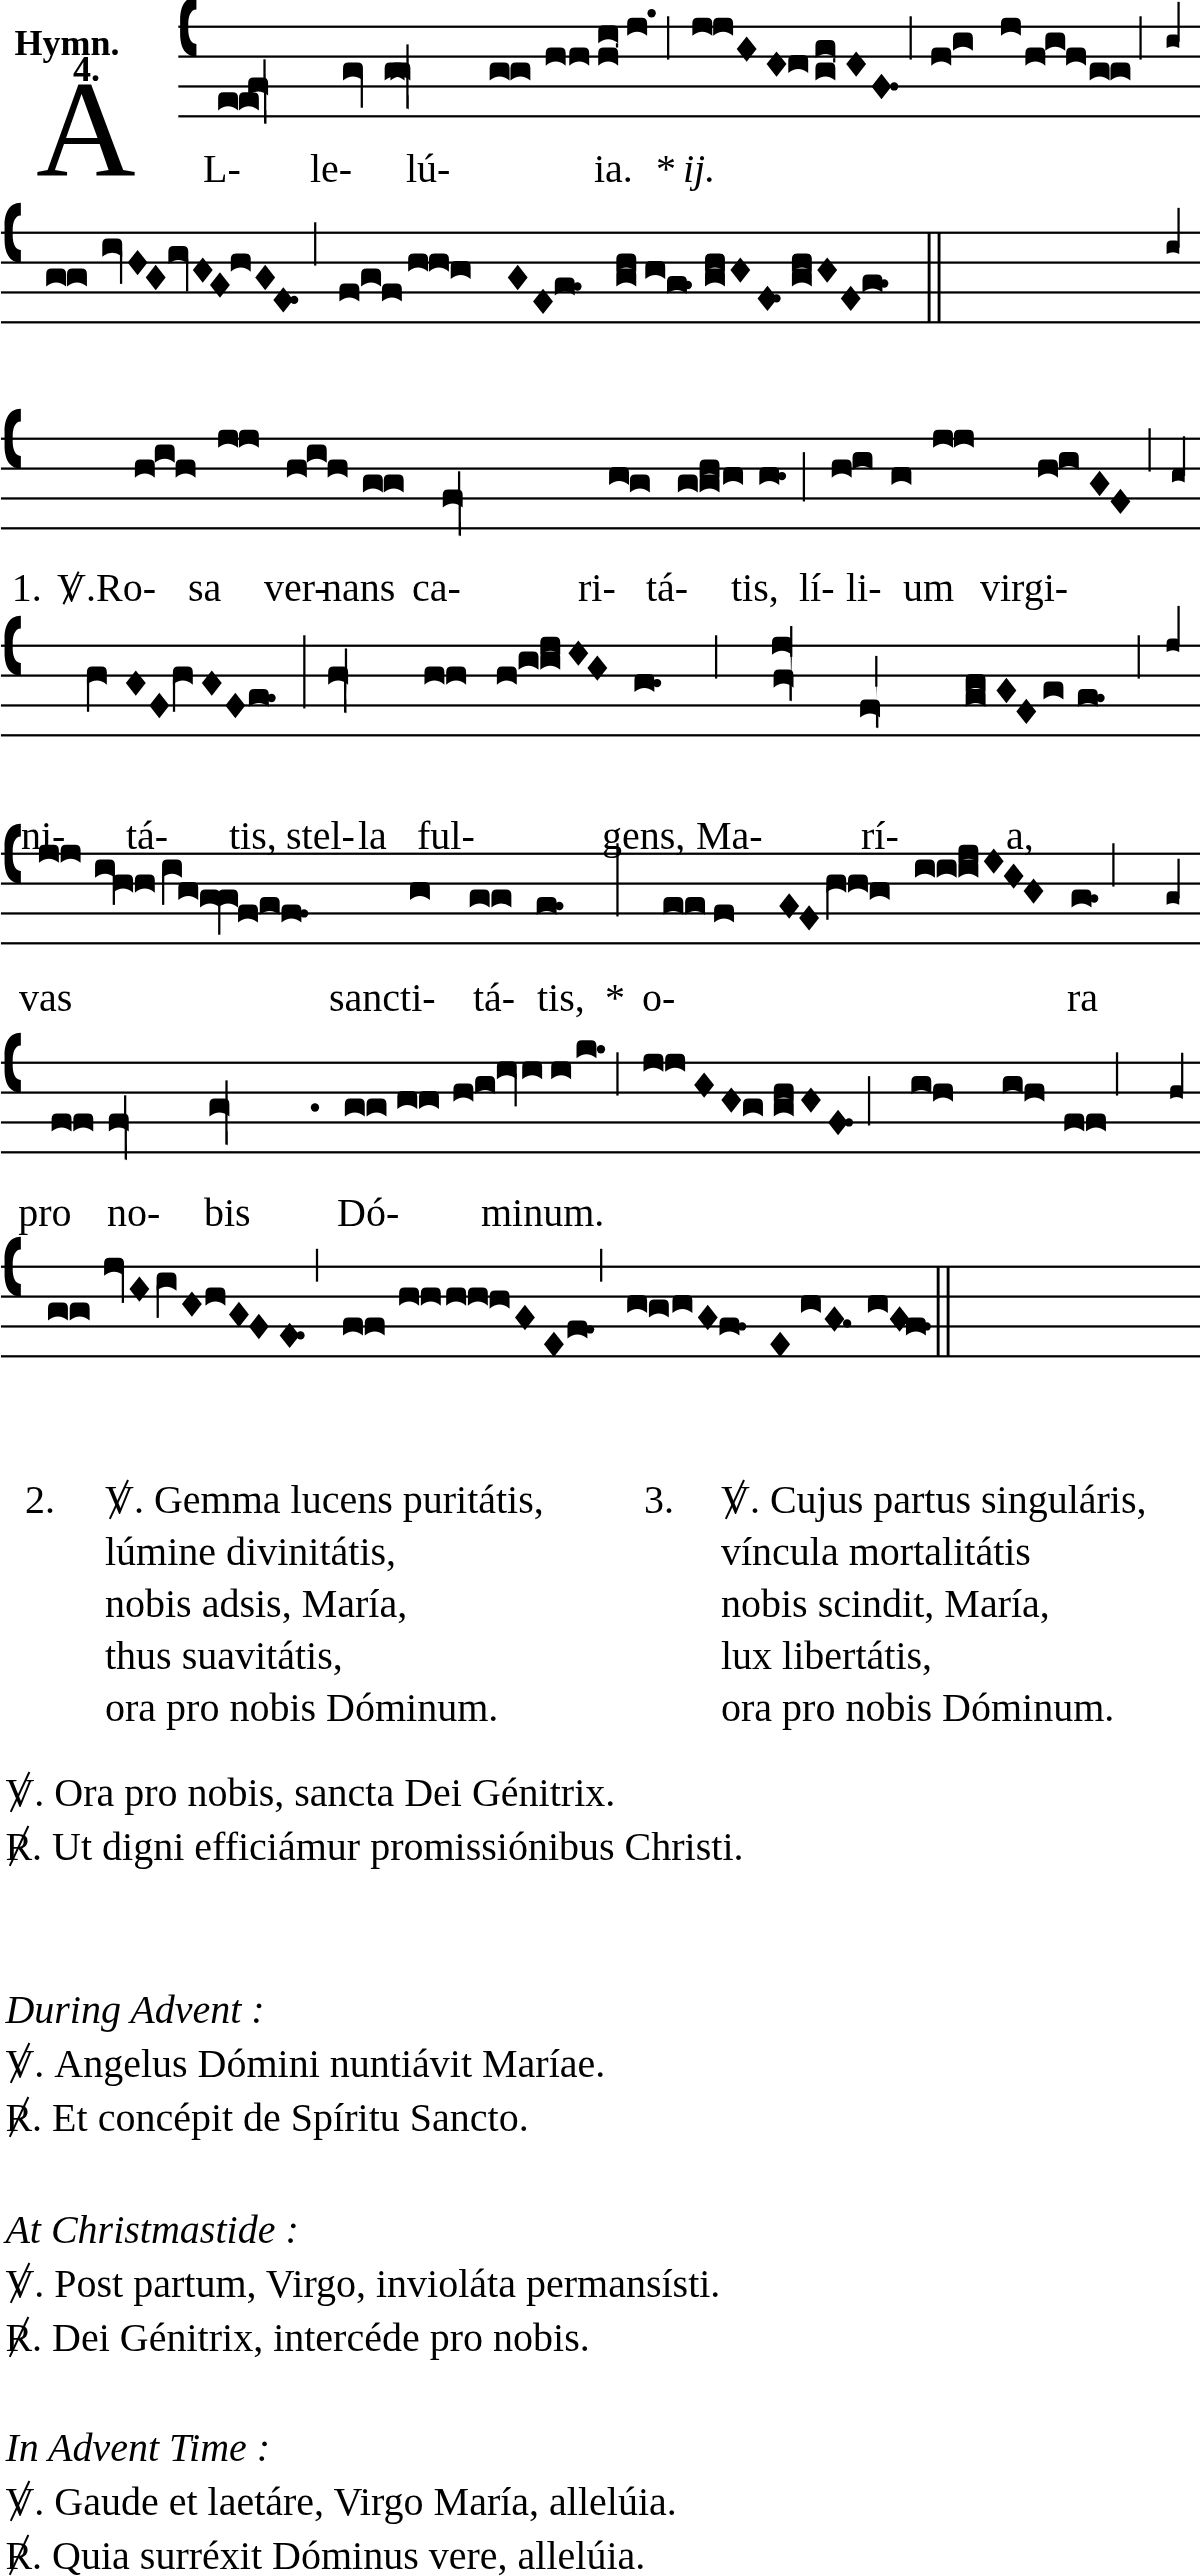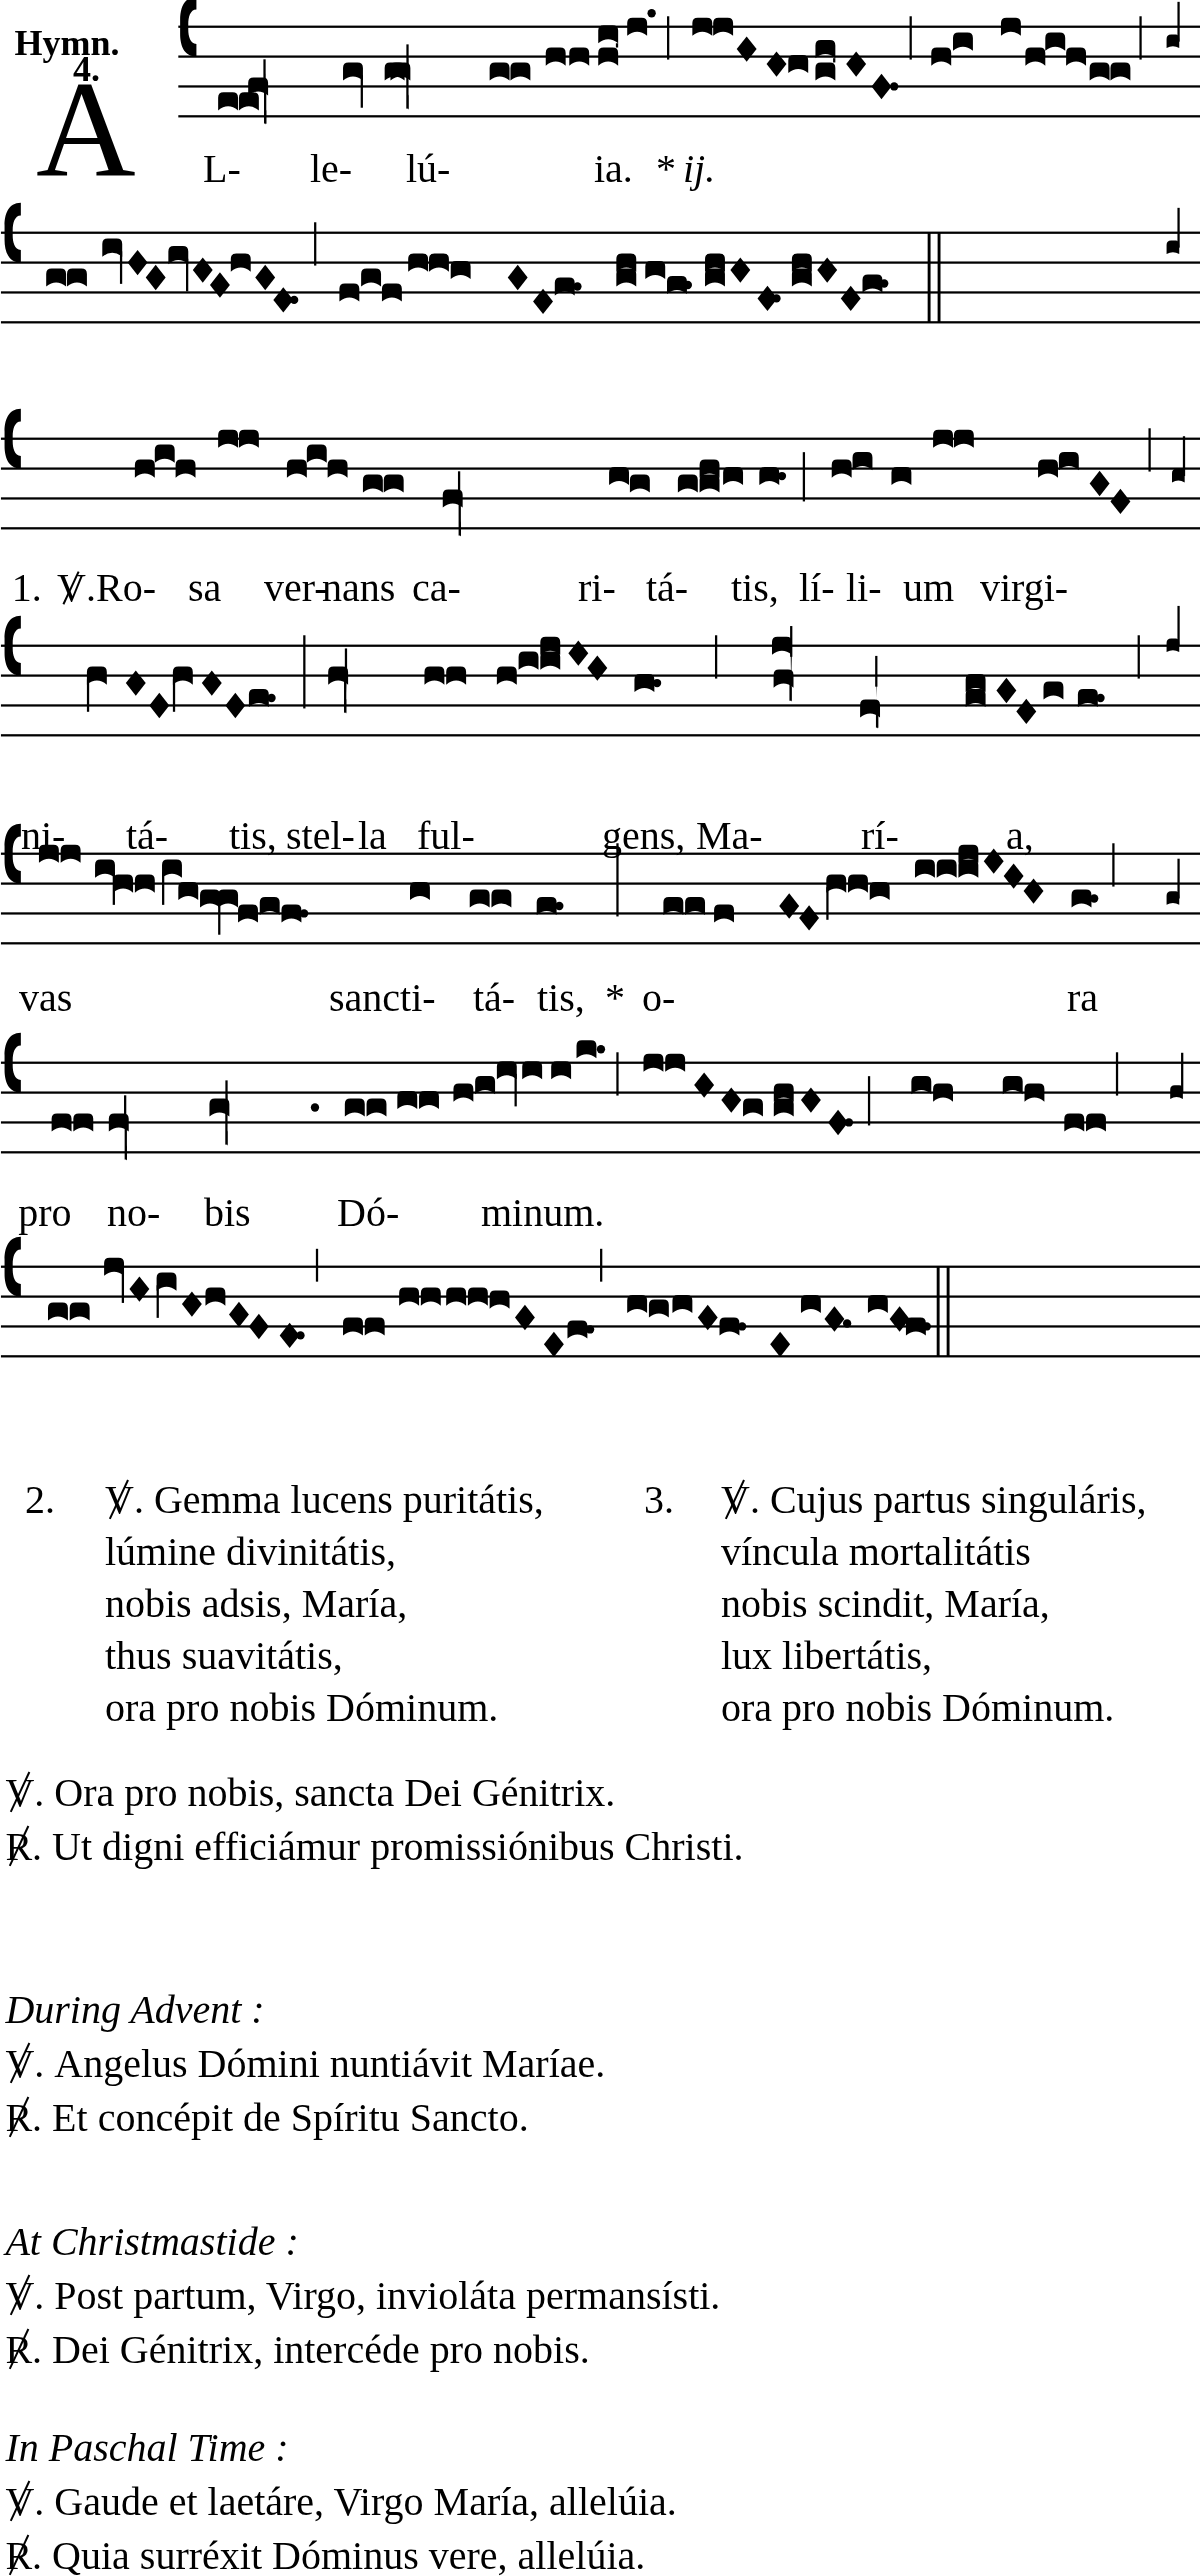--- a/index.html
+++ b/index.html
@@ -462,25 +462,25 @@
   <div id="sections">
       <div class="season-section" style="top: 1766px;">
         <div><span class="vr">V<i></i></span>.&nbsp;<span>Ora pro nobis, sancta Dei Génitrix.</span></div>
         <div><span class="vr">R<i></i></span>.&nbsp;<span>Ut digni efficiámur promissiónibus Christi.</span></div>
       </div>
       <div class="season-section" style="top: 1983px;">
         <div class="head">During Advent :</div>
         <div><span class="vr">V<i></i></span>.&nbsp;<span>Angelus Dómini nuntiávit Maríae.</span></div>
         <div><span class="vr">R<i></i></span>.&nbsp;<span>Et concépit de Spíritu Sancto.</span></div>
       </div>
-      <div class="season-section" style="top: 2203px; margin-top: 12px;">
+      <div class="season-section" style="top: 2203px;">
         <div class="head">At Christmastide :</div>
         <div><span class="vr">V<i></i></span>.&nbsp;<span>Post partum, Virgo, invioláta permansísti.</span></div>
         <div><span class="vr">R<i></i></span>.&nbsp;<span>Dei Génitrix, intercéde pro nobis.</span></div>
       </div>
       <div class="season-section" style="top: 2421px;">
-        <div class="head">In Paschal Time :</div>
+        <div class="head">In Advent Time :</div>
         <div><span class="vr">V<i></i></span>.&nbsp;<span>Gaude et laetáre, Virgo María, allelúia.</span></div>
         <div><span class="vr">R<i></i></span>.&nbsp;<span>Quia surréxit Dóminus vere, allelúia.</span></div>
       </div>
     </div>
 </div>
 
 
 </body></html>

